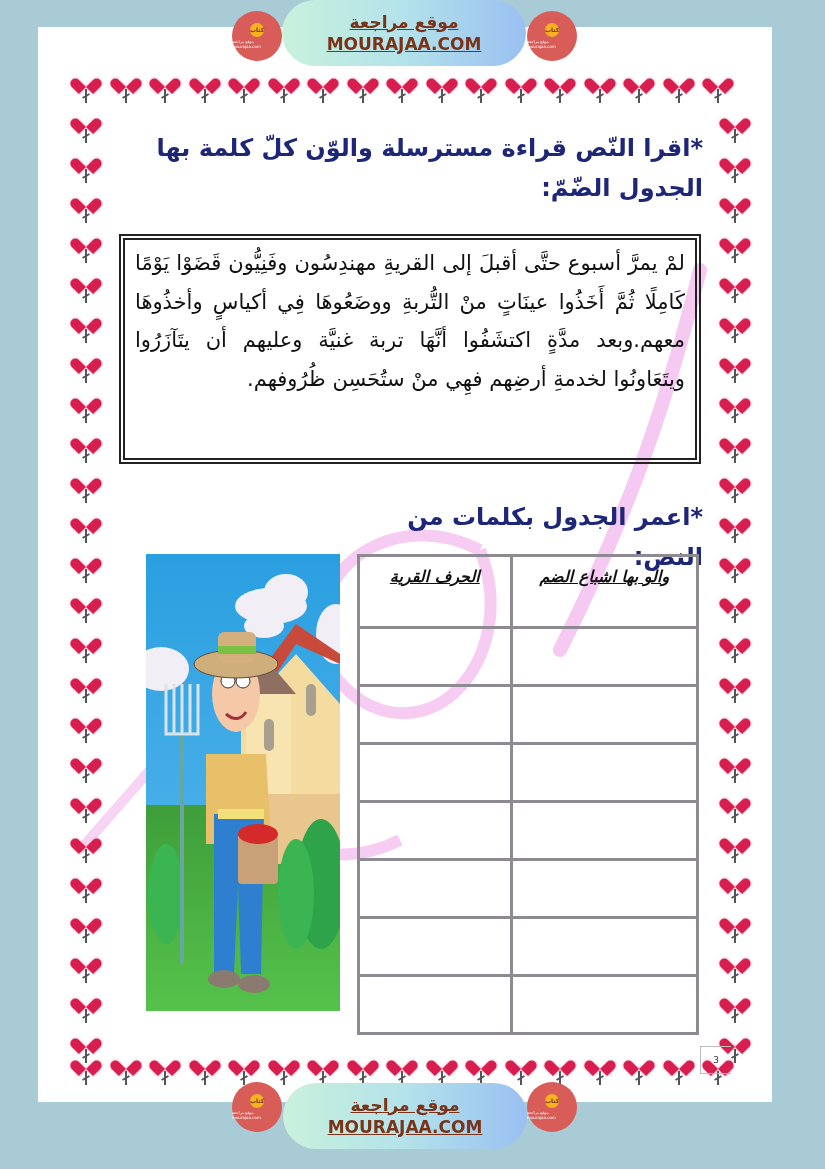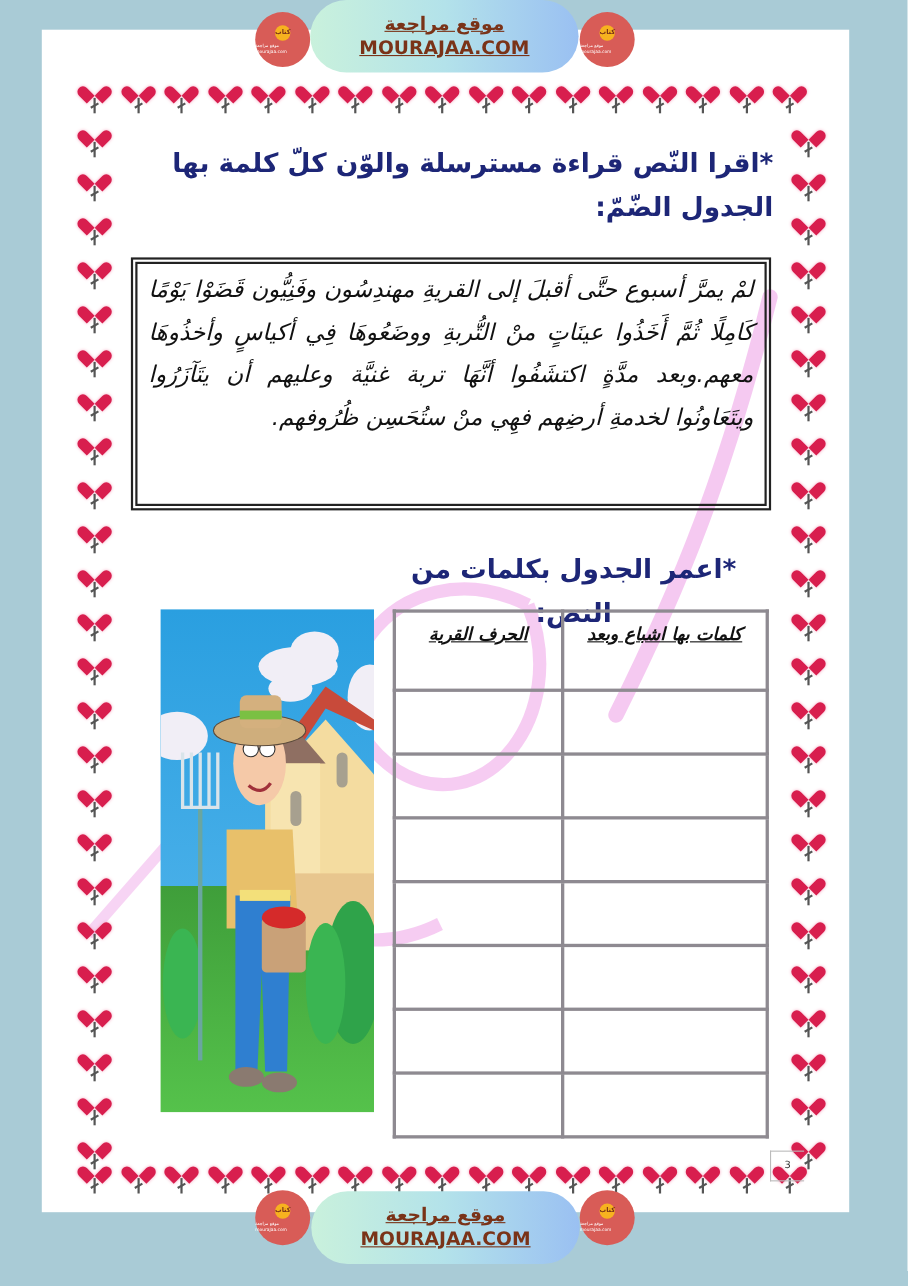--- a/index.html
+++ b/index.html
@@ -15,21 +15,21 @@
   .heart .s:after{content:"";position:absolute;left:-3px;top:6px;width:8px;height:2px;background:#555;transform:rotate(-30deg);}
 
   .logo-pill{position:absolute;width:244px;height:66px;border-radius:33px;background:linear-gradient(90deg,#c9f1dc 0%,#b3e2ea 50%,#9ac0f2 100%);display:flex;flex-direction:column;align-items:center;justify-content:center;}
   .logo-pill .ar{font-family:"DejaVu Sans",sans-serif;font-weight:bold;font-size:17px;color:#7a3318;text-decoration:underline;line-height:21px;direction:rtl;}
   .logo-pill .en{font-family:"DejaVu Sans",sans-serif;font-weight:bold;font-size:17px;color:#7a3318;text-decoration:underline;line-height:22px;}
   .badge{position:absolute;width:50px;height:50px;border-radius:50%;background:#d85c57;display:flex;flex-direction:column;align-items:center;justify-content:center;}
   .badge .dot{width:14px;height:14px;border-radius:50%;background:#f7b21f;font-size:6px;color:#7a3318;text-align:center;line-height:14px;font-weight:bold;}
   .badge .t{font-size:4px;color:#fff;line-height:5px;margin-top:2px;}
 
   .title{position:absolute;font-family:"DejaVu Sans",sans-serif;font-weight:bold;color:#1d2677;direction:rtl;text-align:right;font-size:24px;line-height:40px;}
-  .textbox{position:absolute;left:119px;top:234px;width:582px;height:230px;border:4px double #222;box-sizing:border-box;border-width:6px;padding:4px 10px;direction:rtl;text-align:justify;font-family:"DejaVu Sans",sans-serif;font-size:21px;line-height:38.5px;color:#111;font-style:italic;}
+  .textbox{position:absolute;left:119px;top:234px;width:582px;height:230px;border:4px double #222;box-sizing:border-box;border-width:6px;padding:4px 10px;direction:rtl;text-align:justify;font-family:"DejaVu Sans",sans-serif;font-size:21px;line-height:38.5px;color:#111;}
   .farmer{position:absolute;left:146px;top:554px;width:194px;height:457px;overflow:hidden;background:linear-gradient(#2a9fe0 0%,#46aee8 55%,#3f9e3a 55%,#55c24b 100%);}
   table.tbl{position:absolute;left:357px;top:554px;width:342px;height:481px;border-collapse:collapse;direction:rtl;}
   table.tbl td,table.tbl th{border:3px solid #8e8a91;vertical-align:top;}
   table.tbl th{height:62px;font-family:"DejaVu Sans",sans-serif;font-style:italic;font-weight:bold;font-size:16px;color:#111;text-decoration:underline;line-height:28px;padding-top:6px;}
   .watermark{position:absolute;left:60px;top:230px;width:720px;height:700px;pointer-events:none;}
   .pagenum{position:absolute;left:700px;top:1046px;width:30px;height:26px;border:1px solid #bbb;border-right:none;font-size:9px;color:#333;text-align:center;line-height:26px;}
 </style>
 </head>
 <body>
 
@@ -382,21 +382,21 @@
   <div class="en">MOURAJAA.COM</div>
 </div>
 <div class="badge" style="left:527px;top:11px;">
   <div class="dot">كتاب</div>
   <div class="t">موقع مراجعة mourajaa.com</div>
 </div>
 
 <div class="title" style="left:128px;top:128px;width:575px;">*اقرا النّص قراءة مسترسلة والوّن كلّ كلمة بها الجدول الضّمّ:</div>
 <div class="textbox">لمْ يمرَّ أسبوع حتَّى أقبلَ إلى القريةِ مهندِسُون وفَنِيُّون قَضَوْا يَوْمًا كَامِلًا ثُمَّ أَخَذُوا عينَاتٍ منْ التُّربةِ ووضَعُوهَا فِي أكياسٍ وأخذُوهَا معهم.وبعد مدَّةٍ اكتشَفُوا أنَّهَا تربة غنيَّة وعليهم أن يتَآزَرُوا ويتَعَاونُوا لخدمةِ أرضِهم فهِي منْ ستُحَسِن ظُرُوفهم.</div>
 
-<div class="title" style="left:340px;top:497px;width:363px;text-align:center;">*اعمر الجدول بكلمات من النص:</div>
+<div class="title" style="left:340px;top:497px;width:363px;">*اعمر الجدول بكلمات من النص:</div>
 
 <div class="farmer">
   <svg width="194" height="457" viewBox="0 0 194 457">
 
     <g fill="#f1eef6">
       <ellipse cx="125" cy="52" rx="36" ry="18"></ellipse>
         <ellipse cx="140" cy="38" rx="22" ry="18"></ellipse>
         <ellipse cx="118" cy="72" rx="20" ry="12"></ellipse>
       <ellipse cx="15" cy="115" rx="28" ry="22"></ellipse>
         <ellipse cx="190" cy="80" rx="20" ry="30"></ellipse>
@@ -435,21 +435,21 @@
 
     <ellipse cx="90" cy="110" rx="42" ry="14" fill="#cfae7c" stroke="#5b4b3b"></ellipse>
     <rect x="72" y="78" width="38" height="30" fill="#d4b07e" rx="6"></rect>
     <rect x="72" y="92" width="38" height="8" fill="#7ac043"></rect>
   </svg>
 </div>
 
 <table class="tbl">
   <thead>
     <tr>
-      <th style="width:55%;">كلمات بها اشباع وبعد</th>
+      <th style="width:55%;">والو بها اشباع الضم</th>
       <th style="width:45%;">الحرف القرية</th>
     </tr>
   </thead>
   <tbody>
     <tr>
         <td></td>
         <td></td>
       </tr>
     <tr>
         <td></td>

